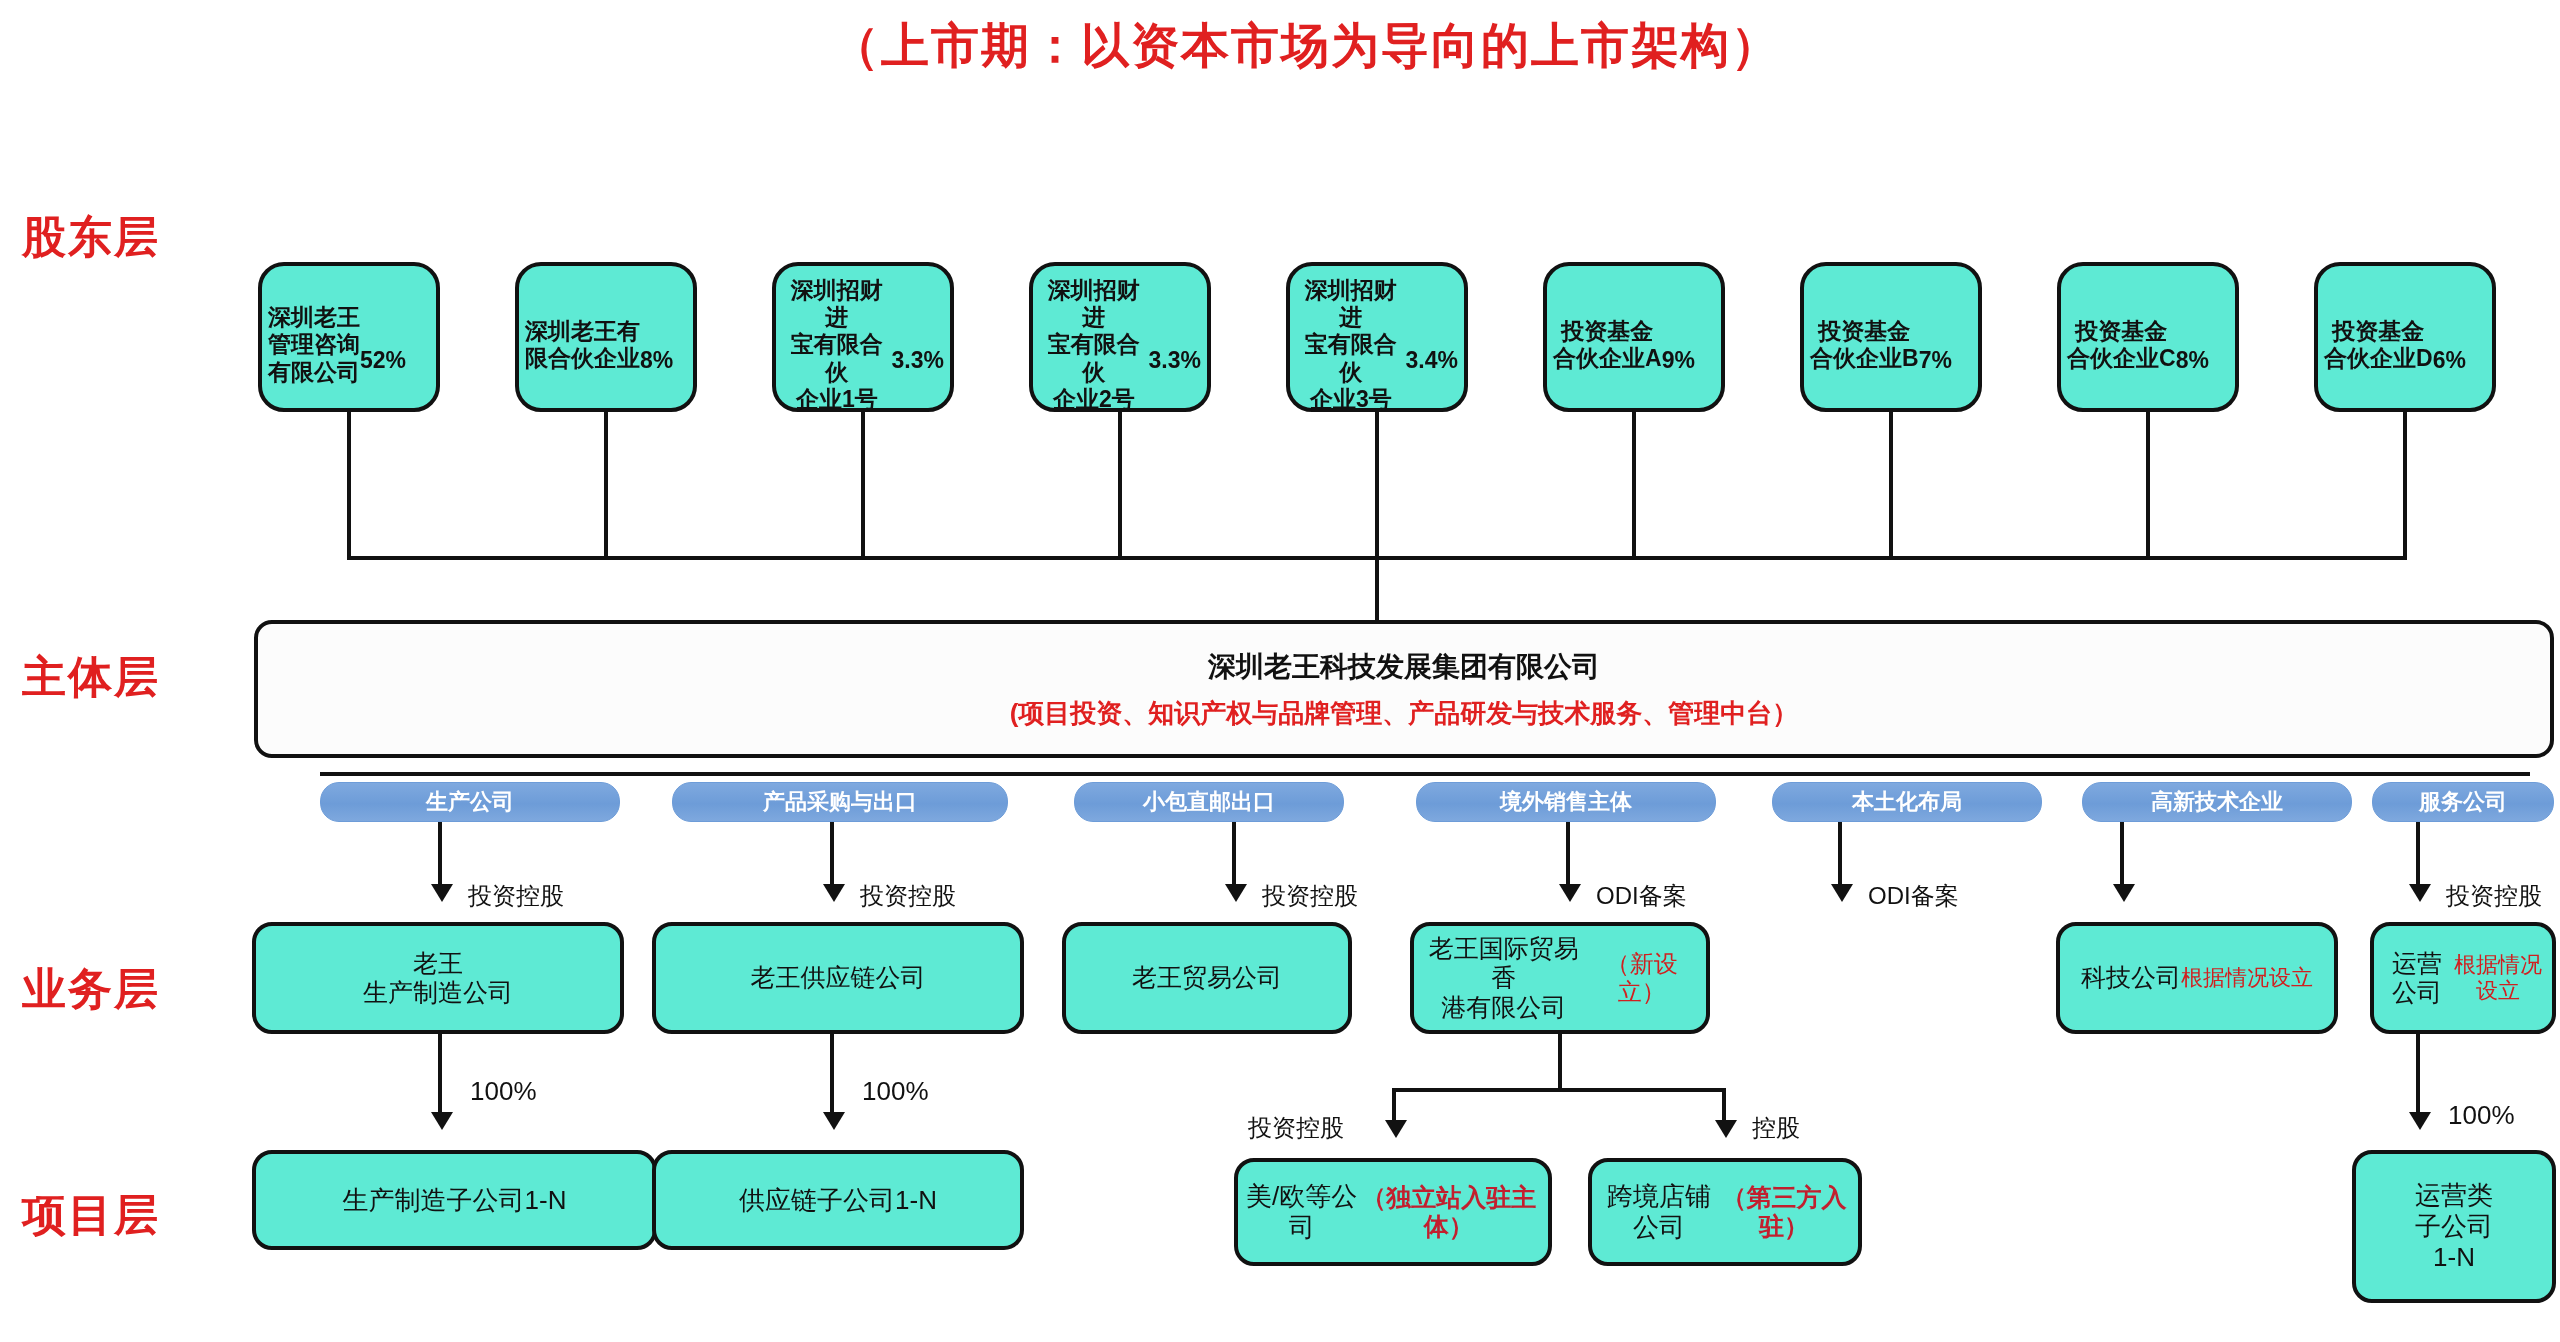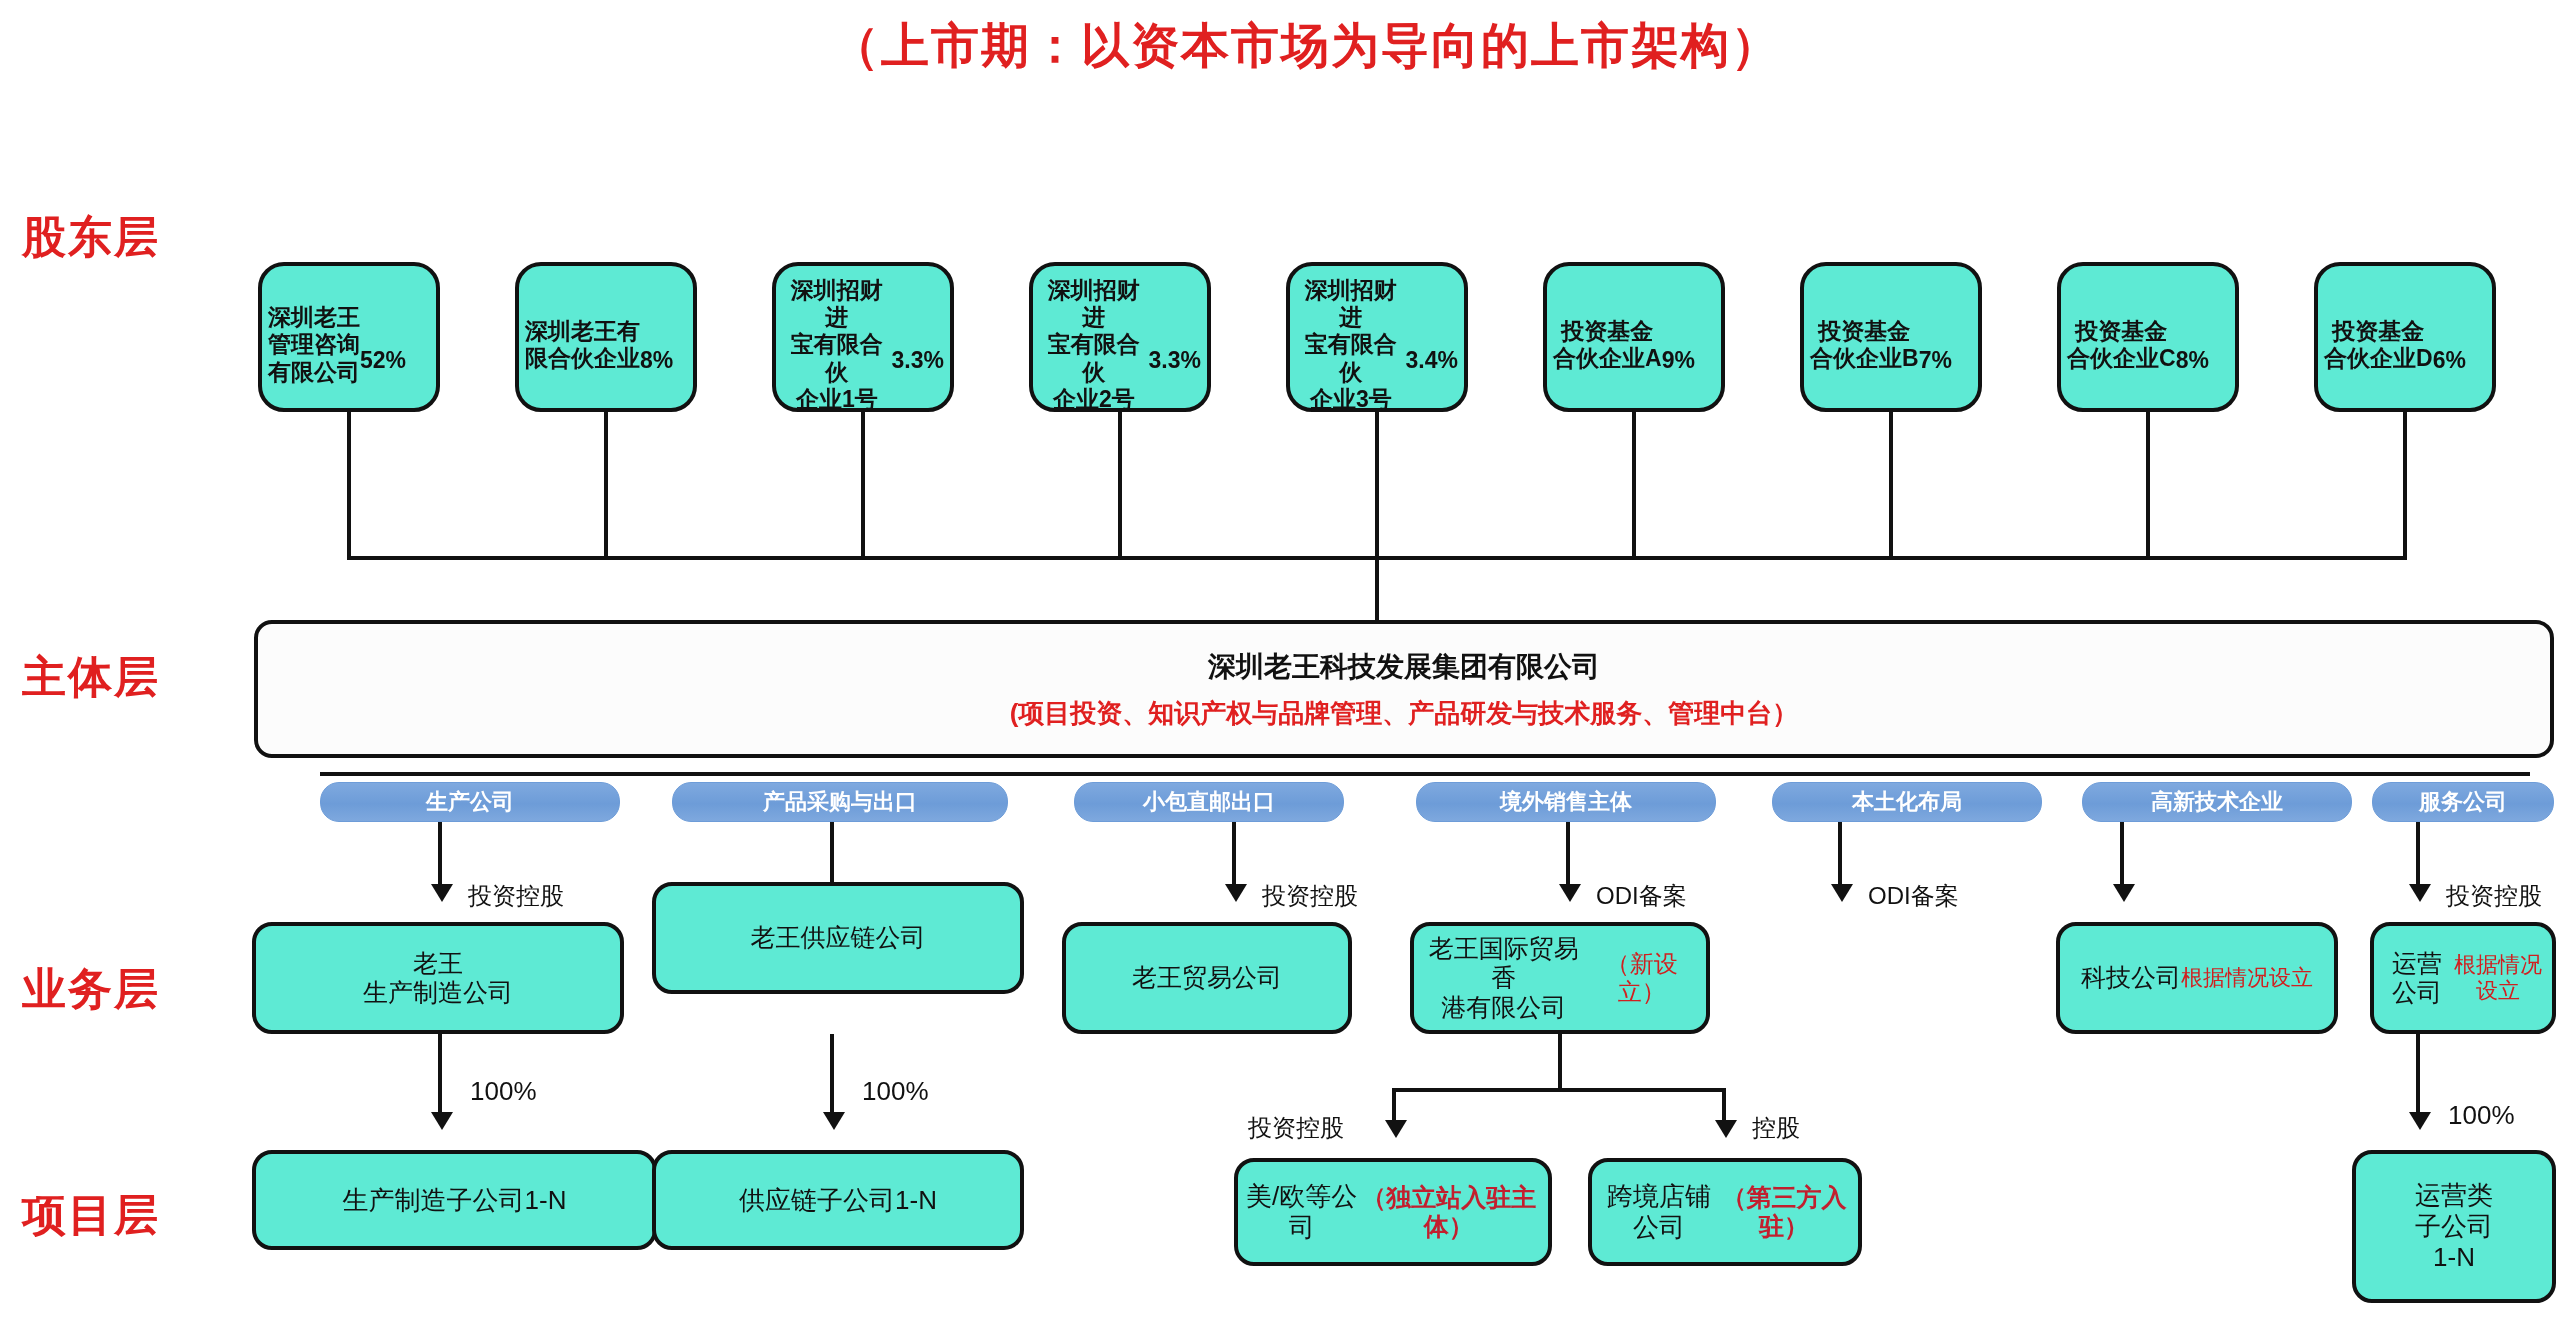--- a/index.html
+++ b/index.html
@@ -179,21 +179,21 @@
   <div class="ln vline" style="left:2120px;top:822px;height:64px;"></div>
   <div class="arrow" style="left:2113px;top:884px;"></div>
 
   <div class="ln vline" style="left:2416px;top:822px;height:64px;"></div>
   <div class="arrow" style="left:2409px;top:884px;"></div>
   <div class="edge-label" style="left:2446px;top:880px;">投资控股</div>
 
   <div class="node biz-node" style="left:252px;top:922px;width:372px;height:112px;">
     <div class="nm">老王<br>生产制造公司</div>
   </div>
-  <div class="node biz-node" style="left:652px;top:882px;width:372px;height:112px;">
+  <div class="node biz-node" style="left:652px;top:922px;width:372px;height:112px;">
     <div class="nm">老王供应链公司</div>
   </div>
   <div class="node biz-node" style="left:1062px;top:922px;width:290px;height:112px;">
     <div class="nm">老王贸易公司</div>
   </div>
   <div class="node biz-node" style="left:1410px;top:922px;width:300px;height:112px;">
     <div class="nm">老王国际贸易香<br>港有限公司</div>
     <div class="red">（新设立）</div>
   </div>
   <div class="node biz-node" style="left:2056px;top:922px;width:282px;height:112px;">

